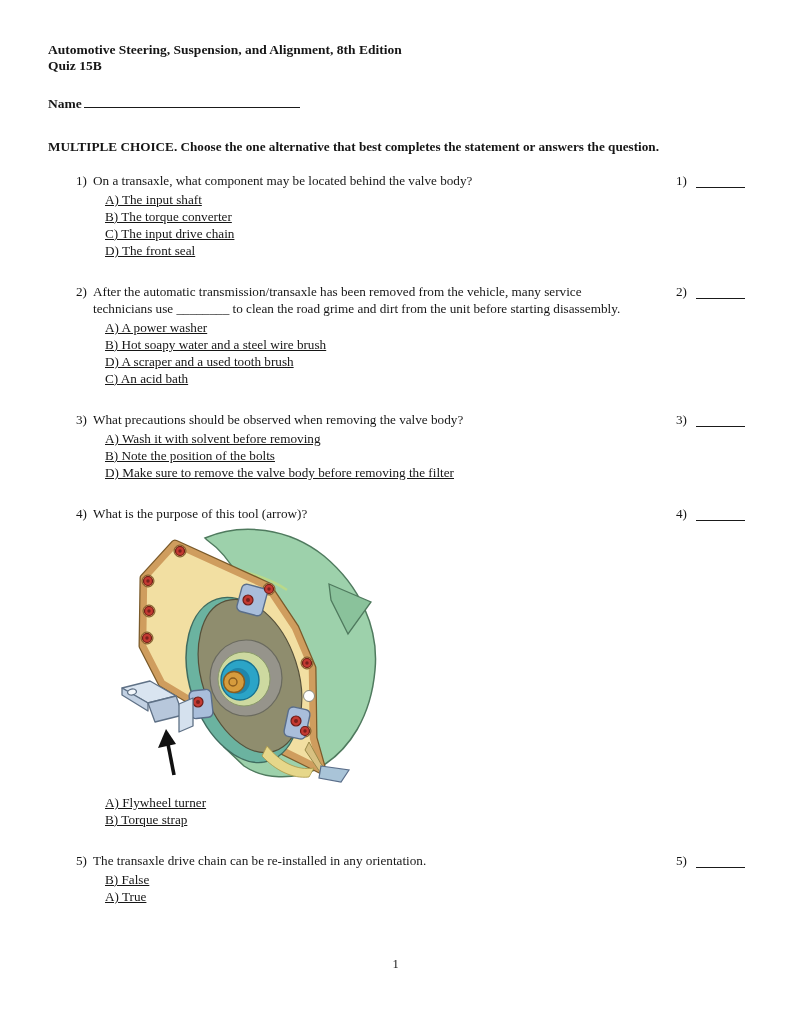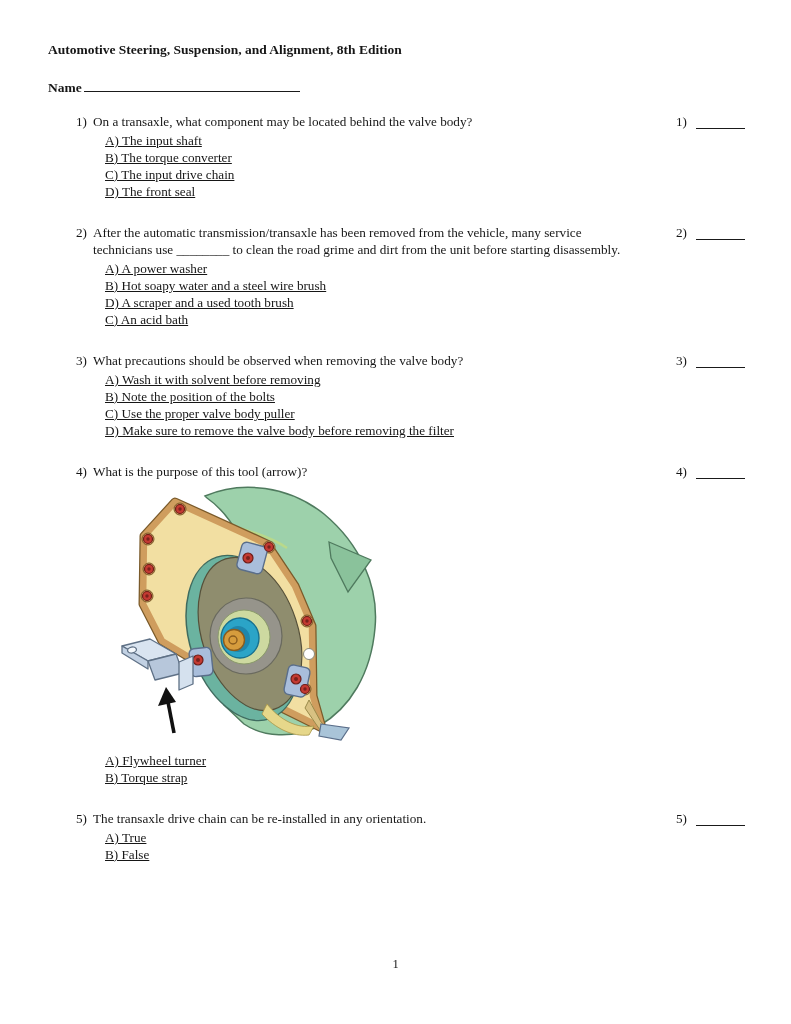--- a/index.html
+++ b/index.html
@@ -24,26 +24,28 @@
   .figure{margin:6px 0 8px 24px;line-height:0;}
   .page-number{position:absolute;bottom:52px;left:0;width:100%;text-align:center;font-size:12.5px;}
 </style>
 </head>
 <body>
 
 <div class="page">
 
   <div class="doc-header">
     <div>Automotive Steering, Suspension, and Alignment, 8th Edition</div>
+    <div>Quiz 15B</div>
   </div>
 
   <div class="name-row">
     <span>Name</span><span class="name-line"></span>
   </div>
 
+  <div class="instructions">MULTIPLE CHOICE.  Choose the one alternative that best completes the statement or answers the question.</div>
 
   <div class="questions">
 
     <div class="question">
       <div class="q-row">
         <span class="q-num">1)</span>
         <div class="q-body">
           <div class="q-text">On a transaxle, what component may be located behind the valve body?</div>
           <div class="choices">
             <div class="choice">A) The input shaft</div>
@@ -77,21 +79,20 @@
     </div>
 
     <div class="question">
       <div class="q-row">
         <span class="q-num">3)</span>
         <div class="q-body">
           <div class="q-text">What precautions should be observed when removing the valve body?</div>
           <div class="choices">
             <div class="choice">A) Wash it with solvent before removing</div>
             <div class="choice">B) Note the position of the bolts</div>
-            <div class="choice">C) Use the proper valve body puller</div>
             <div class="choice">D) Make sure to remove the valve body before removing the filter</div>
           </div>
         </div>
       </div>
       <div class="answer-slot">
         <span>3)</span><span class="ans-blank"></span>
       </div>
     </div>
 
     <div class="question">
@@ -195,22 +196,22 @@
         <span>4)</span><span class="ans-blank"></span>
       </div>
     </div>
 
     <div class="question">
       <div class="q-row">
         <span class="q-num">5)</span>
         <div class="q-body">
           <div class="q-text">The transaxle drive chain can be re-installed in any orientation.</div>
           <div class="choices">
+            <div class="choice">B) False</div>
             <div class="choice">A) True</div>
-            <div class="choice">B) False</div>
           </div>
         </div>
       </div>
       <div class="answer-slot">
         <span>5)</span><span class="ans-blank"></span>
       </div>
     </div>
 
   </div>
 

